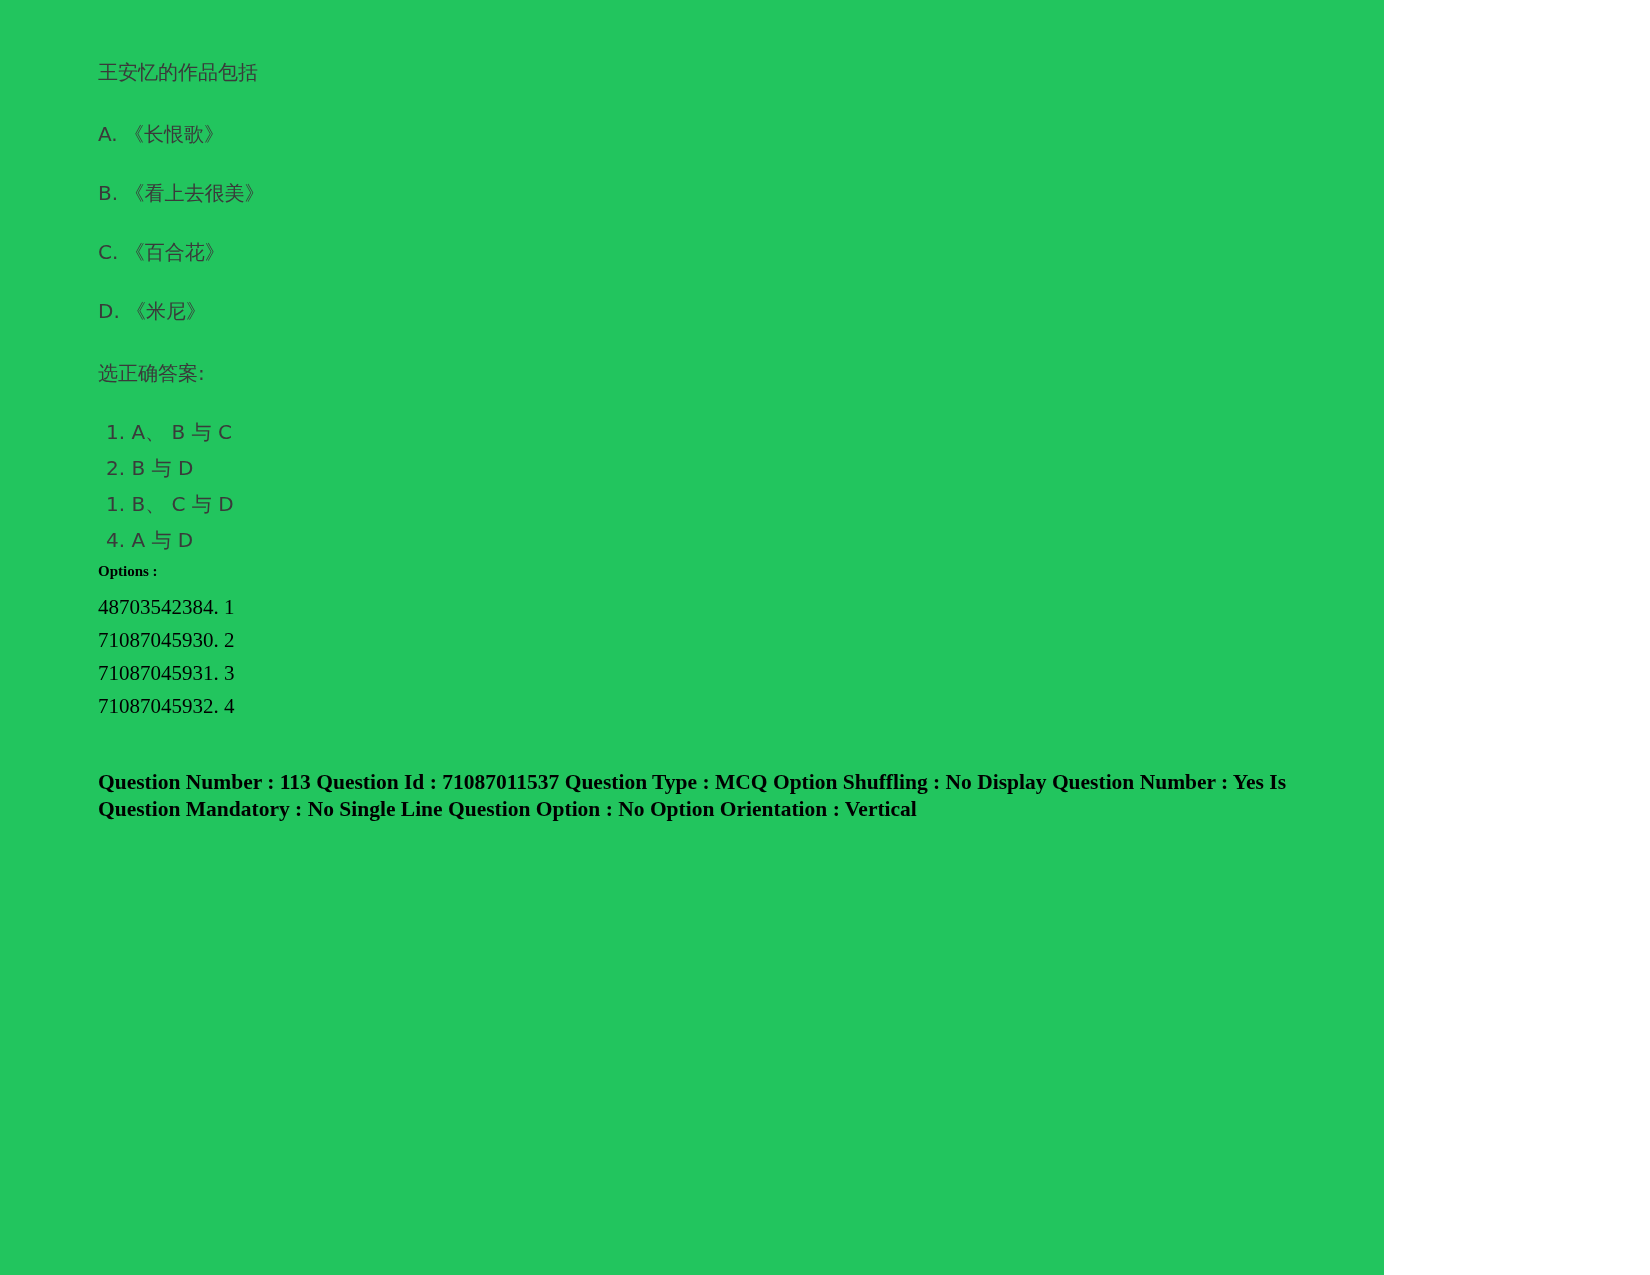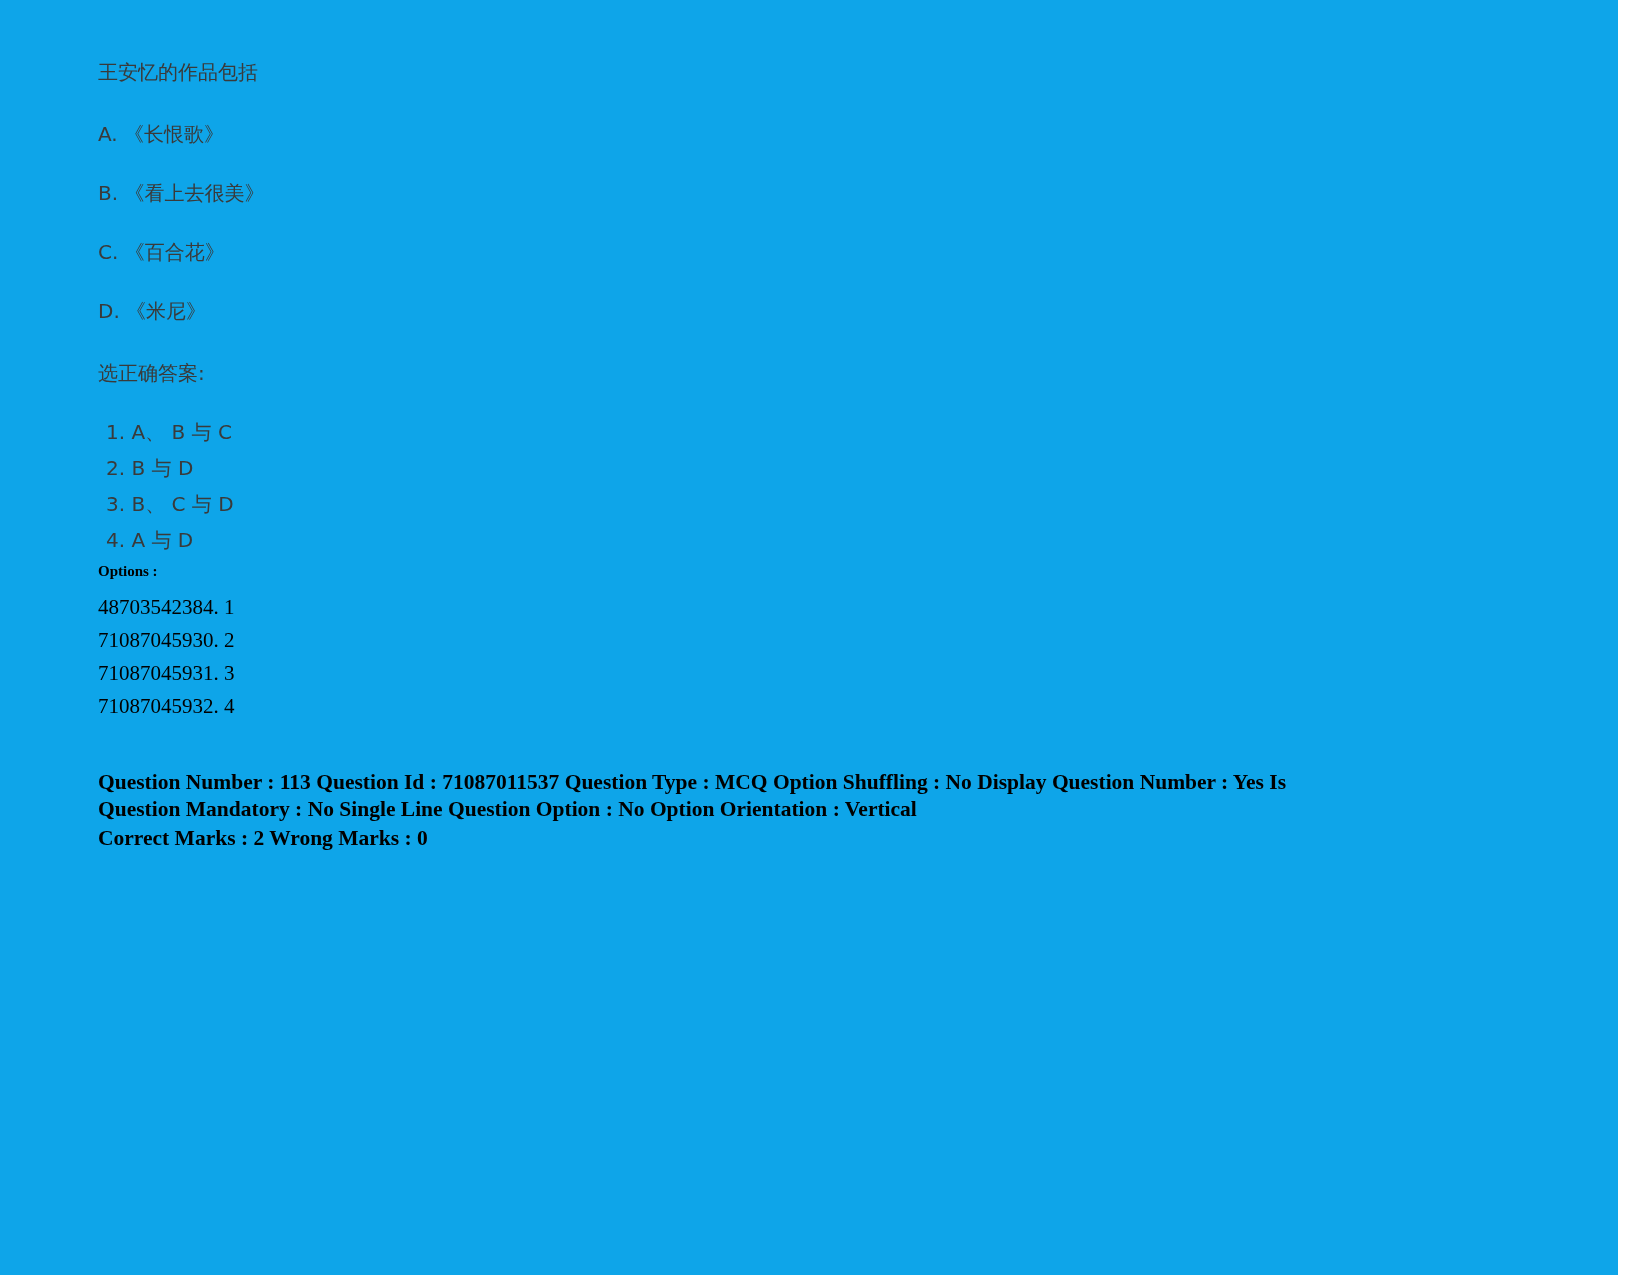--- a/index.html
+++ b/index.html
@@ -13,23 +13,23 @@
     position: relative;
     overflow: hidden;
     font-family: "Liberation Serif", "DejaVu Serif", serif;
     -webkit-font-smoothing: antialiased;
   }
 
   .page {
     position: absolute;
     left: 0;
     top: 0;
-    width: 1618px;
+    width: 1384px;
     height: 1275px;
-    background: #0ea5e9;
+    background: #22c55e;
   }
 
   
   .cjk {
     font-family: "DejaVu Sans", "Liberation Sans", sans-serif;
     color: #3a3a3a;
     font-weight: 400;
     font-size: 20px;
     line-height: 1.2;
     white-space: pre;
@@ -125,34 +125,33 @@
     <div class="cjk choice-row">B. 《看上去很美》</div>
     <div class="cjk choice-row">C. 《百合花》</div>
     <div class="cjk choice-row">D. 《米尼》</div>
   </div>
 
   <div class="cjk instruction">选正确答案:</div>
 
   <div class="numbered-list">
     <div class="cjk numbered-row">1. A、 B 与 C</div>
     <div class="cjk numbered-row">2. B 与 D</div>
-    <div class="cjk numbered-row">3. B、 C 与 D</div>
+    <div class="cjk numbered-row">1. B、 C 与 D</div>
     <div class="cjk numbered-row">4. A 与 D</div>
   </div>
 
   <div class="options-label">Options :</div>
 
   <div class="option-ids">
     <div class="option-id-row">48703542384. 1</div>
     <div class="option-id-row">71087045930. 2</div>
     <div class="option-id-row">71087045931. 3</div>
     <div class="option-id-row">71087045932. 4</div>
   </div>
 
   <div class="meta">
     <p class="meta-para">
       <span class="meta-line">Question Number : 113 Question Id : 71087011537 Question Type : MCQ Option Shuffling : No Display Question Number : Yes Is</span>
       <span class="meta-line">Question Mandatory : No Single Line Question Option : No Option Orientation : Vertical</span>
     </p>
-    <p class="meta-marks">Correct Marks : 2 Wrong Marks : 0</p>
   </div>
 
 </div>
 
 </body></html>

